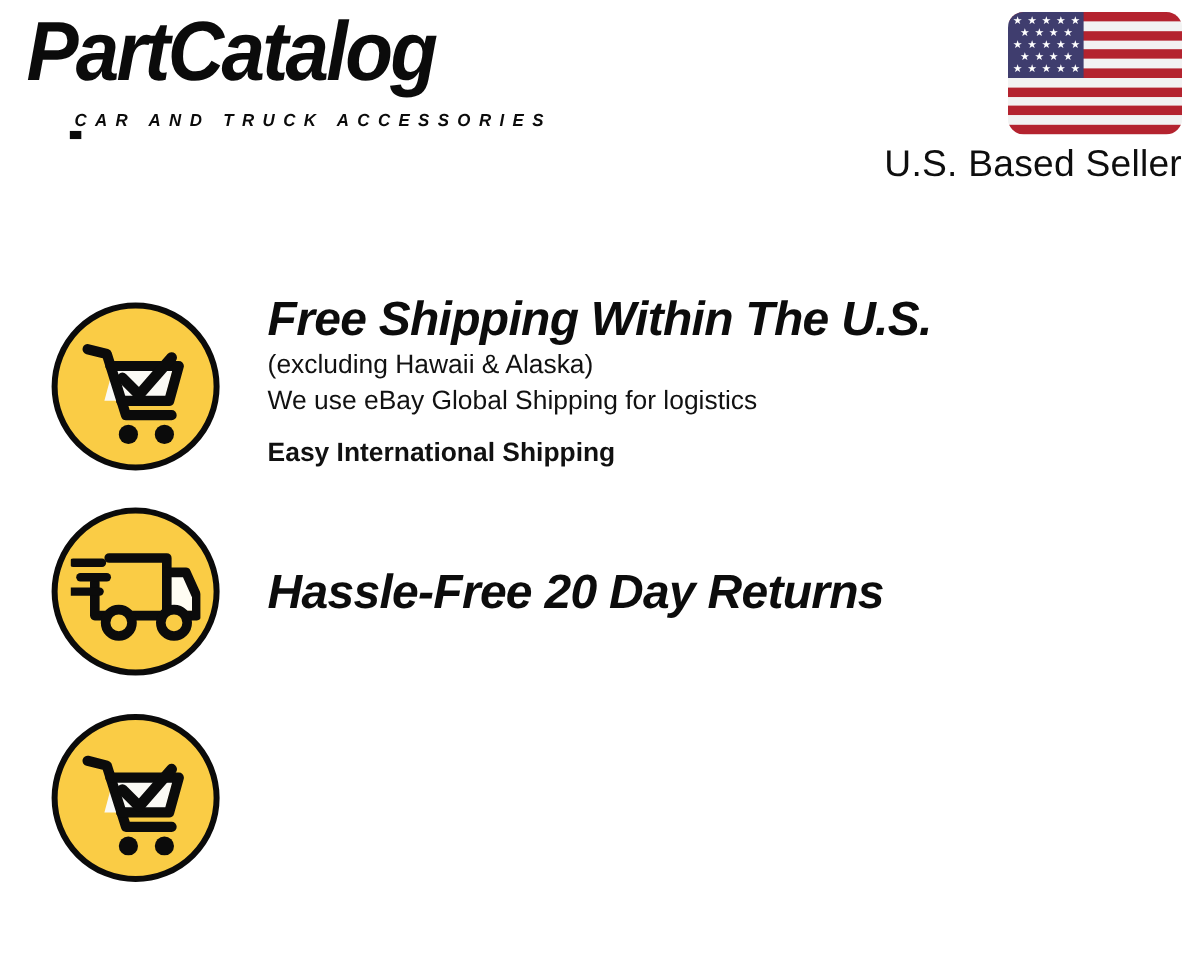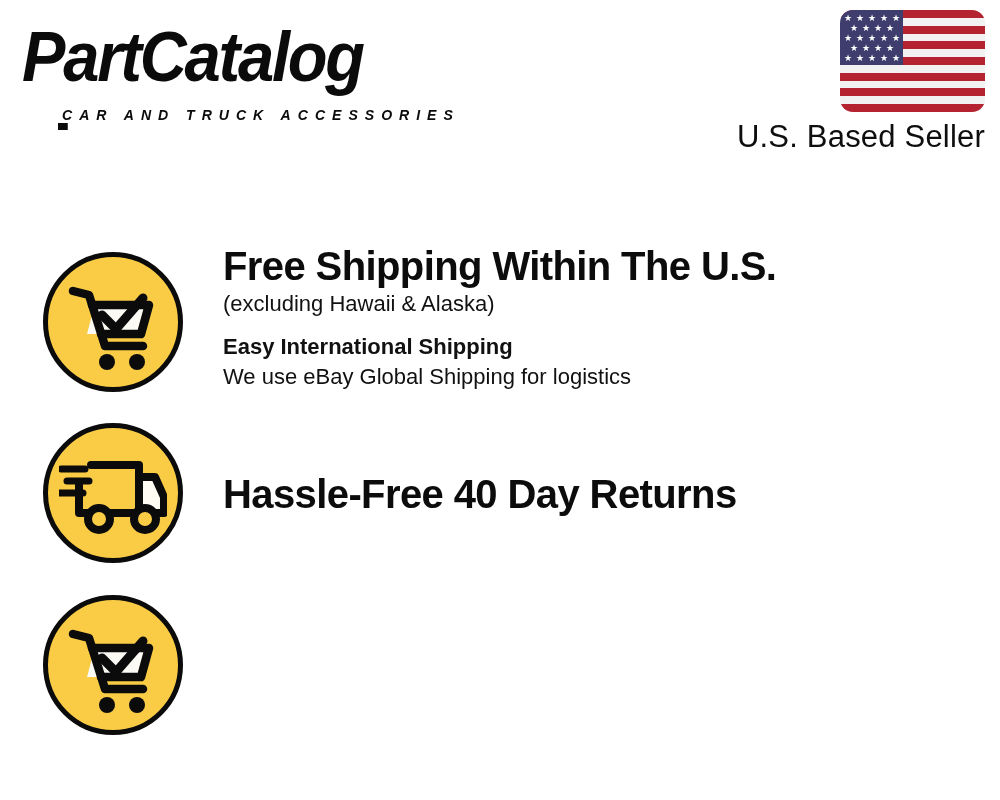--- a/index.html
+++ b/index.html
@@ -22,21 +22,21 @@
     position: absolute;
     left: 0; top: 0;
     width: 1000px;
     height: 170px;
   }
 
   
   #brand-logo {
     position: absolute;
     left: 22px;
-    top: 22px;
+    top: 8px;
     width: 470px;
     height: 90px;
     text-align: right;
   }
   #brand-wordmark {
     position: absolute;
     left: 0;
     top: -4px;
     font-family: "Liberation Sans", sans-serif;
     font-weight: bold;
@@ -156,20 +156,21 @@
     left: 223px;
     right: 10px;
   }
   .feature-title {
     font-size: 40px;
     font-weight: bold;
     letter-spacing: -0.6px;
     line-height: 46px;
     color: #0c0c0c;
     white-space: nowrap;
+    font-style: italic;
   }
   .feature-sub {
     font-size: 22px;
     font-weight: 400;
     line-height: 30px;
     color: #111111;
     white-space: nowrap;
   }
   .feature-sub.bold { font-weight: bold; }
 
@@ -243,41 +244,41 @@
       <path d="M12 17 L28 21 L44 72 L82 72" stroke="#0b0b0b" stroke-width="8.5" stroke-linecap="round" stroke-linejoin="round" fill="none"></path>
       <path d="M31 31 L88 31 L80 60 L40 60" stroke="#0b0b0b" stroke-width="8.5" stroke-linecap="round" stroke-linejoin="round" fill="none"></path>
       <path d="M41 41 L55 55 L82 24" stroke="#0b0b0b" stroke-width="9" stroke-linecap="round" stroke-linejoin="round" fill="none"></path>
       <circle cx="46" cy="88" r="8" fill="#0b0b0b"></circle>
       <circle cx="76" cy="88" r="8" fill="#0b0b0b"></circle>
     </svg>
   </div>
   <div class="feature-text">
     <div class="feature-title">Free Shipping Within The U.S.</div>
     <div class="feature-sub feature-sub-1">(excluding Hawaii &amp; Alaska)</div>
+    <div class="feature-sub feature-sub-3">We use eBay Global Shipping for logistics</div>
     <div class="feature-sub bold feature-sub-2">Easy International Shipping</div>
-    <div class="feature-sub feature-sub-3">We use eBay Global Shipping for logistics</div>
   </div>
 </div>
 
 <div class="feature-row" id="feature-row-1">
   <div class="badge-circle">
     <svg width="108" height="84" viewBox="0 0 108 84" fill="none">
       <path d="M76 24 L94 24 L103 44 L103 58 L76 58 Z" fill="#fffdf3"></path>
       <rect x="32" y="14" width="48" height="40" fill="#facc45"></rect>
       <path d="M32 14 L80 14 L80 62 L20 62 L20 34" stroke="#0b0b0b" stroke-width="8" stroke-linejoin="round" stroke-linecap="round" fill="none"></path>
       <path d="M80 26 L96 26 L105 46 L105 62 L80 62" stroke="#0b0b0b" stroke-width="8" stroke-linejoin="round" stroke-linecap="round" fill="none"></path>
       <path d="M2 18 L26 18" stroke="#0b0b0b" stroke-width="7" stroke-linecap="round"></path>
       <path d="M8 30 L30 30" stroke="#0b0b0b" stroke-width="7" stroke-linecap="round"></path>
       <path d="M0 42 L24 42" stroke="#0b0b0b" stroke-width="7" stroke-linecap="round"></path>
       <circle cx="40" cy="68" r="11" fill="#facc45" stroke="#0b0b0b" stroke-width="8"></circle>
       <circle cx="86" cy="68" r="11" fill="#facc45" stroke="#0b0b0b" stroke-width="8"></circle>
     </svg>
   </div>
   <div class="feature-text">
-    <div class="feature-title">Hassle-Free 40 Day Returns</div>
+    <div class="feature-title">Hassle-Free 20 Day Returns</div>
   </div>
 </div>
 
 <div class="feature-row" id="feature-row-2">
   <div class="badge-circle">
     <svg width="104" height="96" viewBox="0 0 104 96" fill="none">
       <path d="M26 60 L76 60 L84 30 L34 30 Z" fill="#fbfaf5"></path>
       <path d="M12 17 L28 21 L44 72 L82 72" stroke="#0b0b0b" stroke-width="8.5" stroke-linecap="round" stroke-linejoin="round" fill="none"></path>
       <path d="M31 31 L88 31 L80 60 L40 60" stroke="#0b0b0b" stroke-width="8.5" stroke-linecap="round" stroke-linejoin="round" fill="none"></path>
       <path d="M41 41 L55 55 L82 24" stroke="#0b0b0b" stroke-width="9" stroke-linecap="round" stroke-linejoin="round" fill="none"></path>

